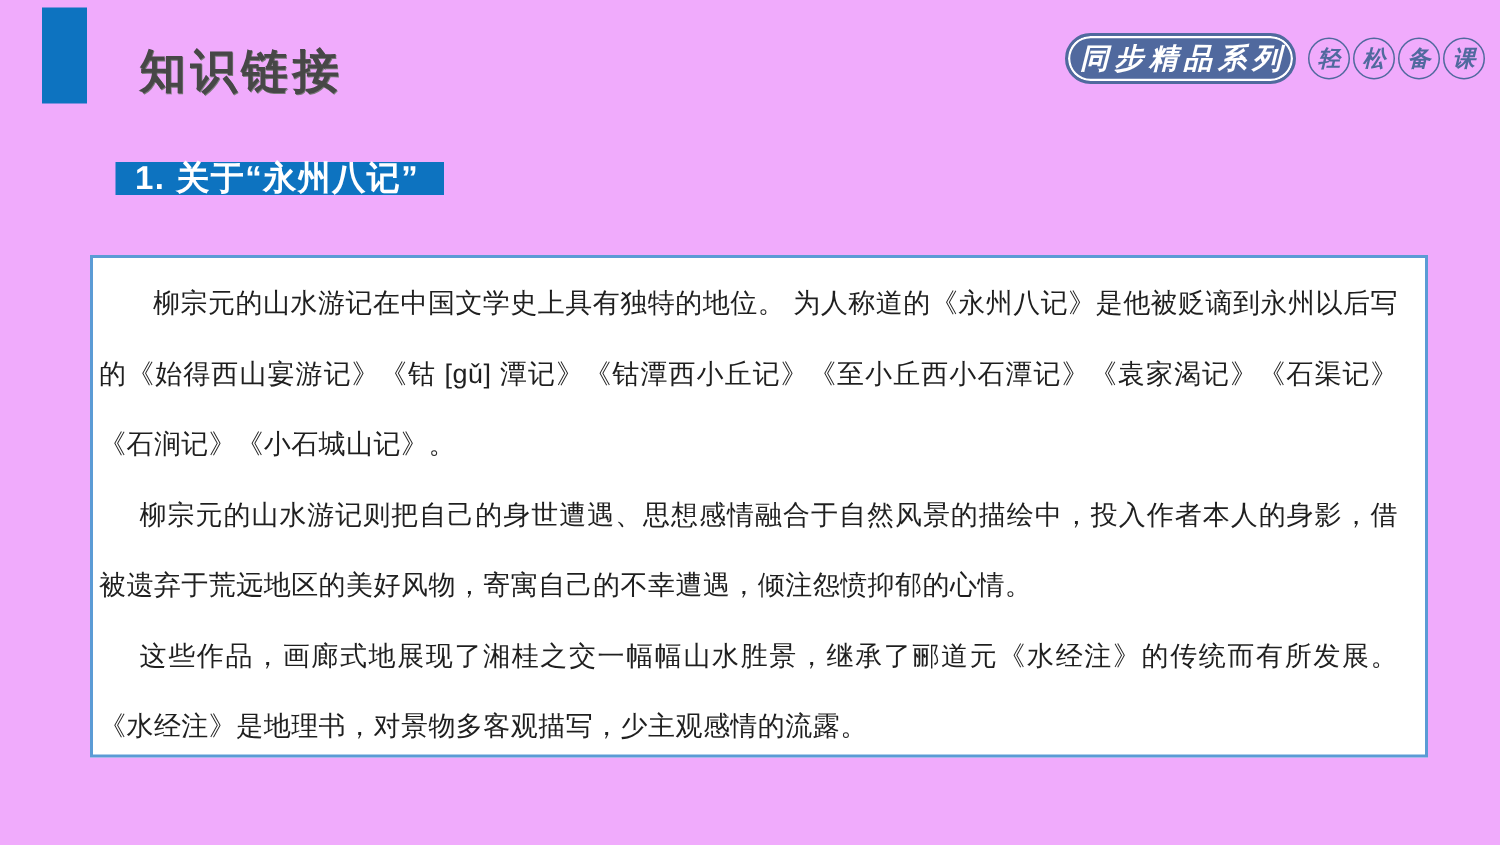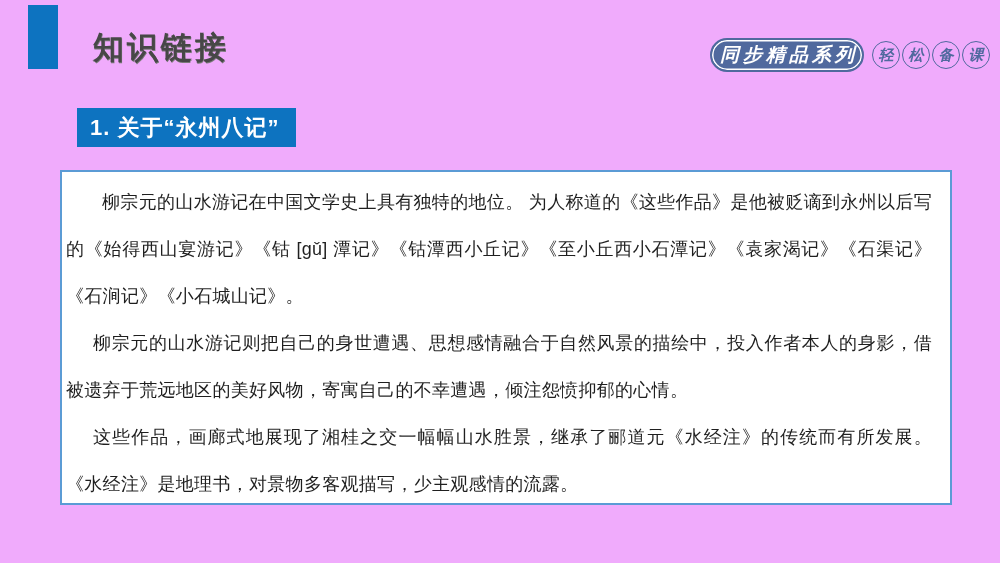--- a/index.html
+++ b/index.html
@@ -15,41 +15,41 @@
     position:absolute;left:28px;top:5px;width:30px;height:64px;
     background:#0d73c0;
   }
   .page-title{
     position:absolute;left:93px;top:27px;margin:0;
     font-size:31px;font-weight:700;color:#474747;
     letter-spacing:3px;
     text-shadow:0.5px 0.5px 0 #7a7a7a;
   }
   
-  .brand{position:absolute;left:710px;top:38px;display:flex;align-items:center;}
+  .brand{position:absolute;left:710px;top:22px;display:flex;align-items:center;}
   .brand-pill{
     width:154px;height:34px;box-sizing:border-box;
     background:#50699e;border-radius:17px;
     border:2px solid #50699e;box-shadow:inset 0 0 0 1.5px #ffffff;
     display:flex;align-items:center;justify-content:center;
     color:#ffffff;font-size:19px;font-weight:700;font-style:italic;
     font-family:"Liberation Serif","DejaVu Serif",serif;
     letter-spacing:4px;padding-left:4px;
   }
   .brand-seals{display:flex;margin-left:6px;}
   .seal{
     width:26px;height:26px;border-radius:50%;
     border:1px solid #50699e;margin-left:2px;
     display:flex;align-items:center;justify-content:center;
     color:#50699e;font-size:15px;font-weight:700;font-style:italic;
     font-family:"Liberation Serif","DejaVu Serif",serif;
   }
   
   .section-badge{
-    position:absolute;left:77px;top:108px;height:39px;
+    position:absolute;left:77px;top:108px;height:22px;
     background:#0d73c0;color:#ffffff;
     display:flex;align-items:center;
     padding:0 17px 0 13px;
     font-size:22px;font-weight:700;letter-spacing:1px;
   }
   
   .content-box{
     position:absolute;left:60px;top:170px;
     width:892px;height:335px;box-sizing:border-box;
     background:#ffffff;
@@ -80,18 +80,18 @@
       <span class="seal">轻</span>
       <span class="seal">松</span>
       <span class="seal">备</span>
       <span class="seal">课</span>
     </div>
   </div>
 
   <div class="section-badge">1. 关于“永州八记”</div>
 
   <div class="content-box">
-    <p class="para first">柳宗元的山水游记在中国文学史上具有独特的地位。 为人称道的《这些作品》是他被贬谪到永州以后写的《始得西山宴游记》《钴 [gǔ] 潭记》《钴潭西小丘记》《至小丘西小石潭记》《袁家渴记》《石渠记》《石涧记》《小石城山记》。</p>
+    <p class="para first">柳宗元的山水游记在中国文学史上具有独特的地位。 为人称道的《永州八记》是他被贬谪到永州以后写的《始得西山宴游记》《钴 [gǔ] 潭记》《钴潭西小丘记》《至小丘西小石潭记》《袁家渴记》《石渠记》《石涧记》《小石城山记》。</p>
     <p class="para">柳宗元的山水游记则把自己的身世遭遇、思想感情融合于自然风景的描绘中，投入作者本人的身影，借被遗弃于荒远地区的美好风物，寄寓自己的不幸遭遇，倾注怨愤抑郁的心情。</p>
     <p class="para">这些作品，画廊式地展现了湘桂之交一幅幅山水胜景，继承了郦道元《水经注》的传统而有所发展。《水经注》是地理书，对景物多客观描写，少主观感情的流露。</p>
   </div>
 
 </div>
 
 </body></html>

